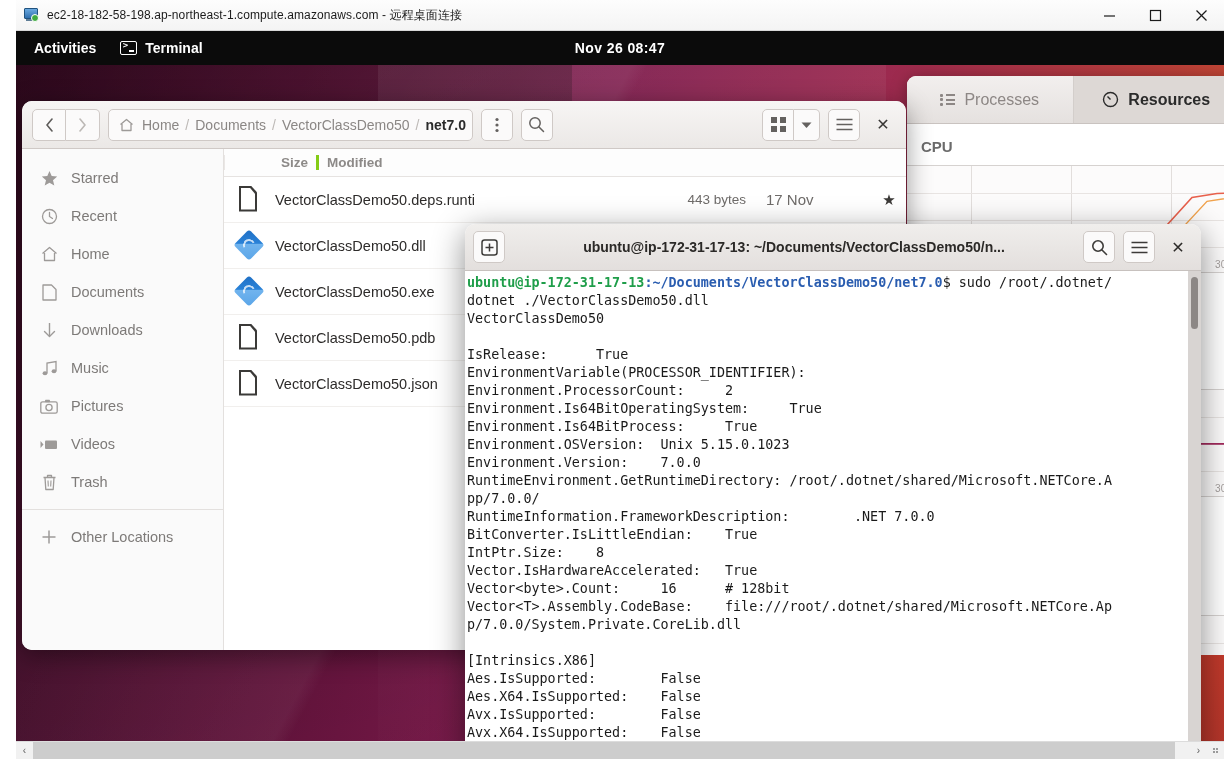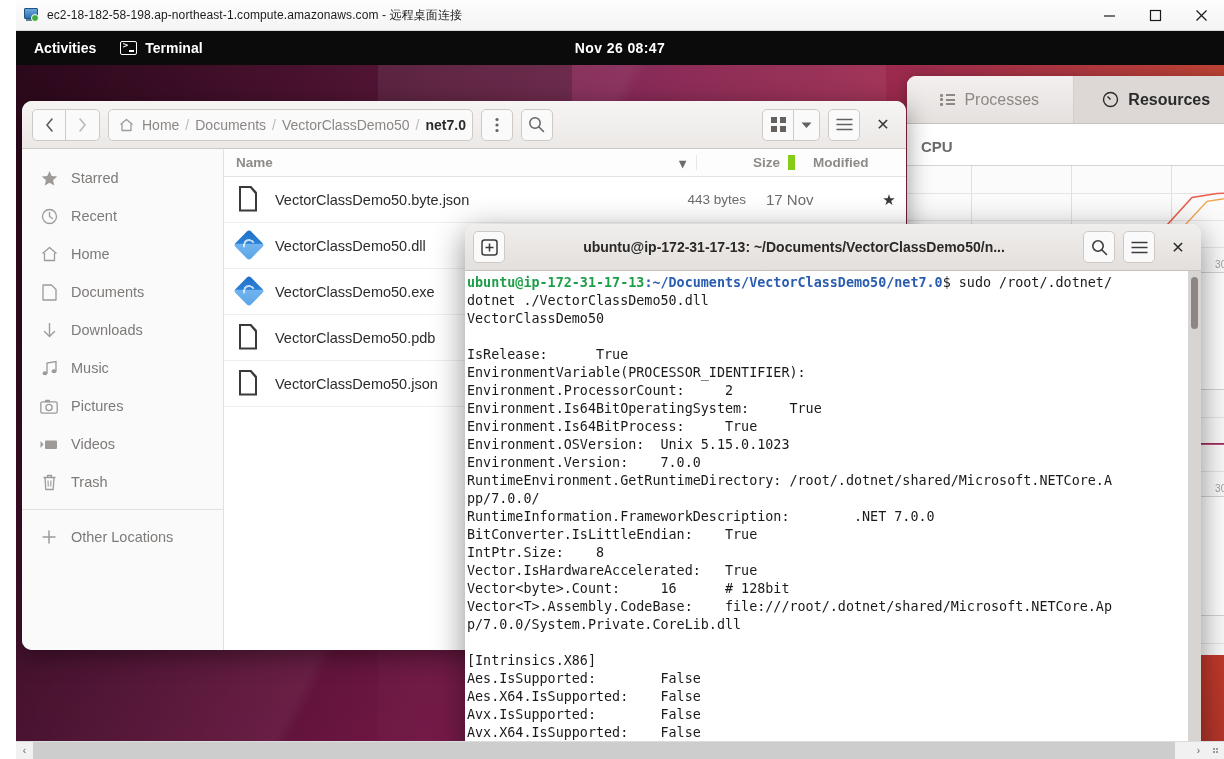--- a/index.html
+++ b/index.html
@@ -218,21 +218,21 @@
   }
   #naut-content { flex: 1 1 auto; background: #ffffff; overflow: hidden; position: relative; }
   #file-head {
     display: flex; align-items: center; height: 28px;
     border-bottom: 1px solid #e6e3e1; font-size: 13.5px; color: #8d8a88; font-weight: bold;
     background: #fdfdfd;
   }
   #file-head .col-name { flex: 1 1 auto; padding-left: 12px; display: flex; align-items: center; }
   #file-head .col-sort { margin-left: auto; padding-right: 10px; color: #6f6c6a; }
   #file-head .col-size { flex: 0 0 92px; text-align: right; padding-right: 8px; border-left: 1px solid #eae7e5; }
-  #file-head .col-mod { flex: 0 0 118px; padding-left: 18px; border-left: 7px solid #84cc16; }
+  #file-head .col-mod { flex: 0 0 118px; padding-left: 8px; border-left: 3px solid #84cc16; }
   .file-row {
     display: flex; align-items: center; height: 46px;
     border-bottom: 1px solid #f1efed; font-size: 14.5px; color: #2d2b2a;
   }
   .file-row .fname { flex: 1 1 auto; display: flex; align-items: center; gap: 13px; padding-left: 12px; white-space: nowrap; }
   .file-row .fsize { flex: 0 0 92px; text-align: right; padding-right: 8px; color: #6e6b69; font-size: 13.5px; }
   .file-row .fmod { flex: 0 0 118px; padding-left: 12px; color: #6e6b69; font-size: 15px; }
   .file-row .fstar { flex: 0 0 34px; text-align: center; color: #3c3a38; font-size: 15px; }
 
   
@@ -625,32 +625,28 @@
                   <line x1="8" y1="1.5" x2="8" y2="14.5" stroke="#9d9a98" stroke-width="1.5"></line>
                   <line x1="1.5" y1="8" x2="14.5" y2="8" stroke="#9d9a98" stroke-width="1.5"></line>
                 </svg>
             </span>
             <span>Other Locations</span>
           </div>
         </div>
 
         <div id="naut-content">
           <div id="file-head">
-            <div class="col-name">
-              <span>Name</span>
-              <span class="col-sort">▾</span>
-            </div>
             <div class="col-size">Size</div>
             <div class="col-mod">Modified</div>
           </div>
 
           <div class="file-row">
             <div class="fname">
               <span class="ic ic-doc"></span>
-              <span>VectorClassDemo50.byte.json</span>
+              <span>VectorClassDemo50.deps.runti</span>
             </div>
             <div class="fsize">443 bytes</div>
             <div class="fmod">17 Nov</div>
             <div class="fstar">★</div>
           </div>
 
           <div class="file-row">
             <div class="fname">
               <span class="ic ic-dll">
                   <span class="dia"></span>

